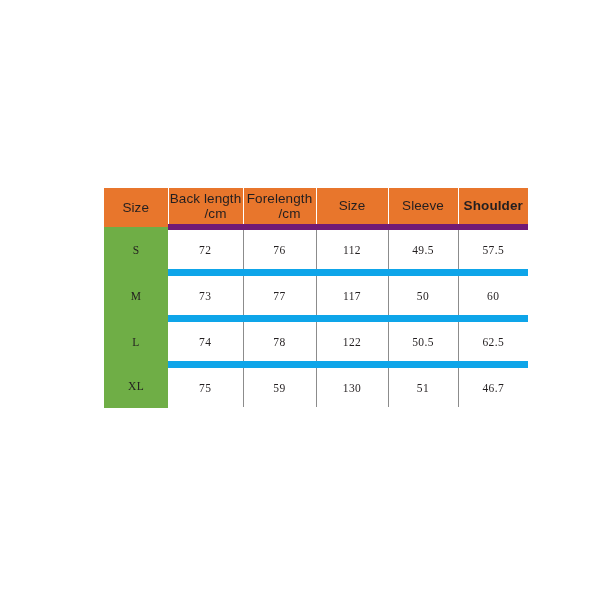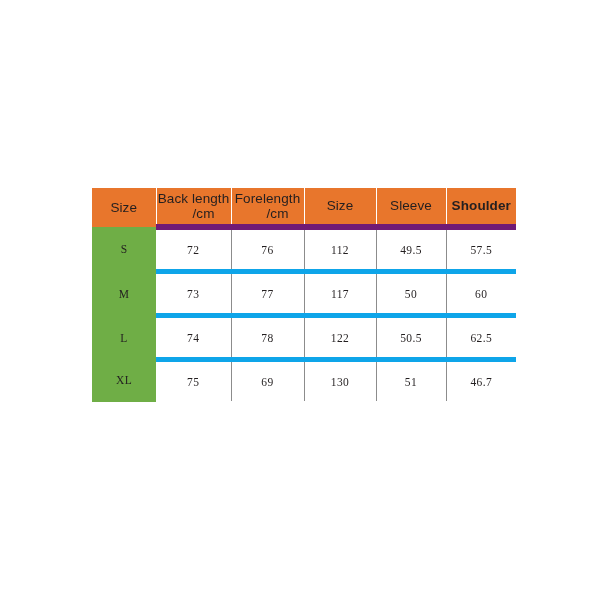--- a/index.html
+++ b/index.html
@@ -17,21 +17,21 @@
   #canvas {
     position: relative;
     width: 600px;
     height: 600px;
     background: #ffffff;
   }
 
   
   #size-chart {
     position: absolute;
-    left: 92px;
+    left: 104px;
     top: 188px;
     width: 424px;
     border-collapse: collapse;
     table-layout: fixed;
   }
 
   #size-chart col.c-size      { width: 64px; }
   #size-chart col.c-backlen   { width: 75px; }
   #size-chart col.c-forelen   { width: 73px; }
   #size-chart col.c-chest     { width: 72px; }
@@ -68,21 +68,21 @@
     border-bottom: 1px solid #6fae46;
     font-family: "Liberation Serif", serif;
   }
 
   
   .val-cell {
     background: #ffffff;
     font-size: 11.5px;
     font-family: "Liberation Serif", serif;
     letter-spacing: 0.4px;
-    border-top: 5px solid #0ea5e9;
+    border-top: 7px solid #0ea5e9;
     border-right: 1px solid #8c8c8c;
   }
   .body-row:first-of-type .val-cell { border-top: 6px solid #701a75; }
   .val-cell.last-col { border-right: none; }
 
   .body-row { height: 39px; }
   .body-row td { height: 39px; }
 
   
   .body-row.final .val-cell { border-bottom: 1px solid #c9c9c9; }
@@ -152,21 +152,21 @@
         <td class="val-cell">74</td>
         <td class="val-cell">78</td>
         <td class="val-cell">122</td>
         <td class="val-cell">50.5</td>
         <td class="val-cell last-col">62.5</td>
       </tr>
 
       <tr class="body-row">
         <td class="size-cell">XL</td>
         <td class="val-cell">75</td>
-        <td class="val-cell">69</td>
+        <td class="val-cell">59</td>
         <td class="val-cell">130</td>
         <td class="val-cell">51</td>
         <td class="val-cell last-col">46.7</td>
       </tr>
 
 
     </tbody>
   </table>
 
 </div>

